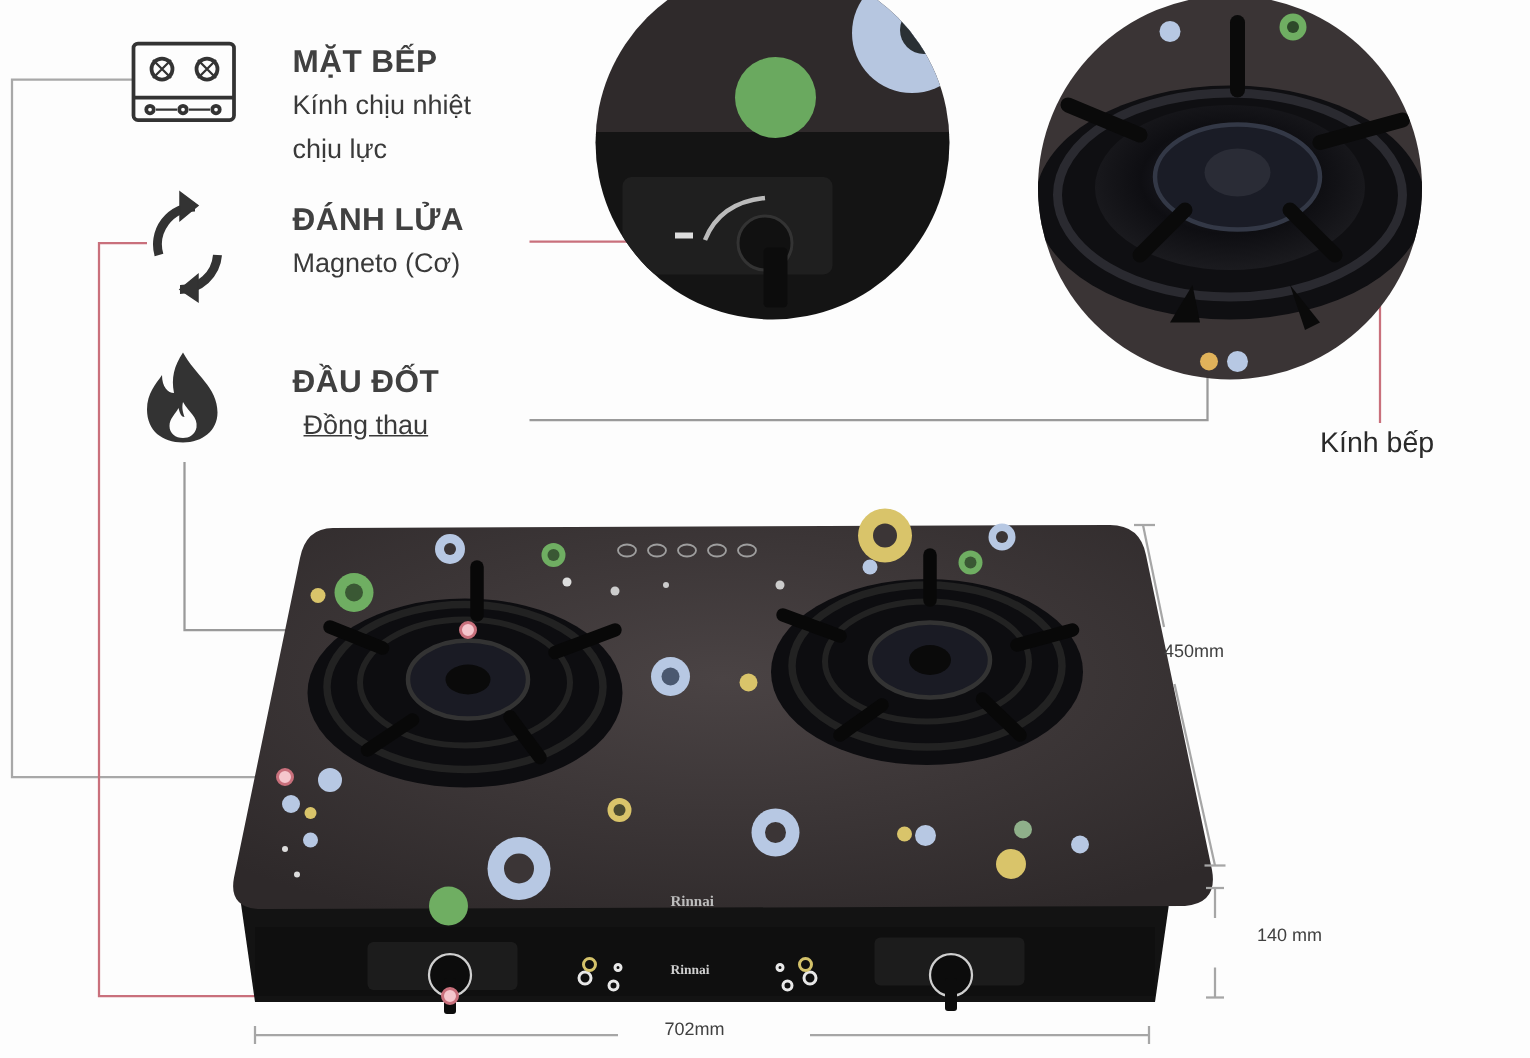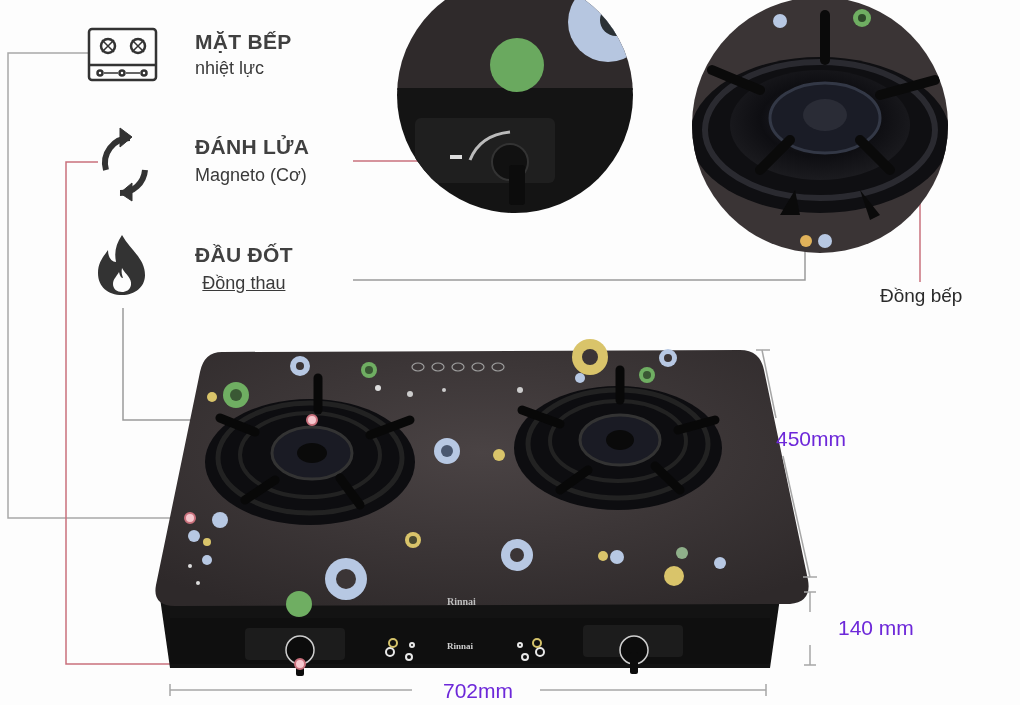--- a/index.html
+++ b/index.html
@@ -1,20 +1,20 @@
 <!DOCTYPE html>
 <html><head>
 <meta charset="utf-8">
 <style>
   html,body{margin:0;padding:0;background:#fdfdfd;}
   body{width:1020px;height:705px;position:relative;overflow:hidden;font-family:"Liberation Sans","DejaVu Sans",sans-serif;color:#333;}
   .abs{position:absolute;}
   .feature-title{font-size:21px;font-weight:bold;letter-spacing:0.3px;color:#404040;}
   .feature-desc{font-size:18px;color:#3a3a3a;line-height:29px;}
-  .dim-label{font-size:21px;color:#6d28d9;}
+  .dim-label{font-size:12px;color:#404040;}
   .callout-label{font-size:19px;color:#2a2a2a;}
   svg{position:absolute;left:0;top:0;}
 </style>
 </head>
 <body>
 
 <svg width="1020" height="705" viewBox="0 0 1020 705">
   <defs>
     <radialGradient id="glassGrad" cx="50%" cy="40%" r="70%">
       <stop offset="0%" stop-color="#4a4344"></stop>
@@ -240,33 +240,34 @@
     <path d="M132,183 L120,193 L132,201 Z" fill="#333" stroke-width="1"></path>
   </g>
   <g fill="#333">
     <path d="M122,235 C130,250 145,258 145,275 C145,287 135,295 122,295 C108,295 98,287 98,273 C98,262 104,256 108,250 C108,258 112,262 116,262 C114,252 116,244 122,235 Z"></path>
     <path d="M122,268 C126,275 132,278 131,285 C130,290 126,292 122,292 C117,292 113,289 113,284 C113,279 117,276 119,272 C120,276 121,278 123,278 C122,275 121,272 122,268 Z" fill="#fdfdfd"></path>
   </g>
 </svg>
 
 <div class="abs" style="left:195px;top:30px;">
   <div class="feature-title">MẶT BẾP</div>
-  <div class="feature-desc">nhiệt lực</div>
+  <div class="feature-desc" style="margin-top:2px;">Kính chịu nhiệt</div>
+  <div class="feature-desc">chịu lực</div>
 </div>
 
 <div class="abs" style="left:195px;top:135px;">
   <div class="feature-title">ĐÁNH LỬA</div>
   <div class="feature-desc" style="margin-top:2px;">Magneto (Cơ)</div>
 </div>
 
 <div class="abs" style="left:195px;top:243px;text-align:center;">
   <div class="feature-title">ĐẦU ĐỐT</div>
   <div class="feature-desc" style="margin-top:2px;text-decoration:underline;">Đồng thau</div>
 </div>
 
-<div class="abs callout-label" style="left:880px;top:285px;">Đồng bếp</div>
+<div class="abs callout-label" style="left:880px;top:285px;">Kính bếp</div>
 
 <div class="abs dim-label" style="left:776px;top:427px;">450mm</div>
 <div class="abs dim-label" style="left:838px;top:616px;">140 mm</div>
 <div class="abs dim-label" style="left:443px;top:679px;">702mm</div>
 
 <div class="abs" style="left:447px;top:596px;font-family:'Liberation Serif',serif;font-size:10px;font-weight:bold;color:#bdbdbd;">Rinnai</div>
 <div class="abs" style="left:447px;top:641px;font-family:'Liberation Serif',serif;font-size:9px;font-weight:bold;color:#cfcfcf;">Rinnai</div>
 
 </body></html>

